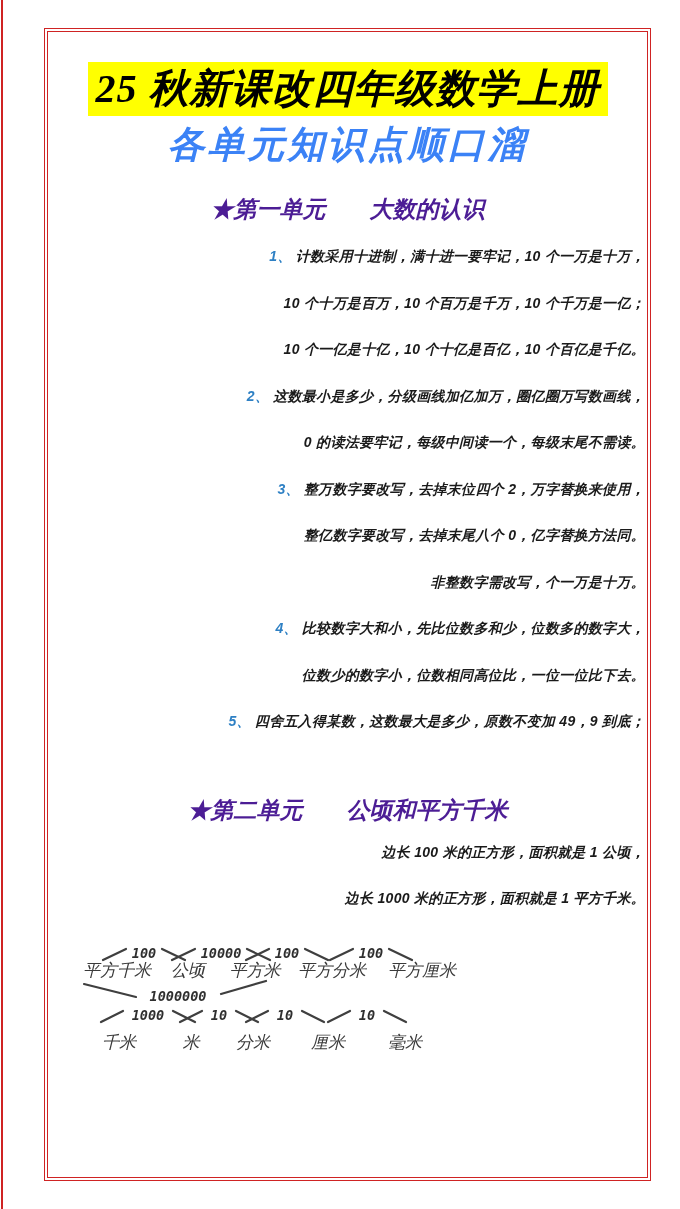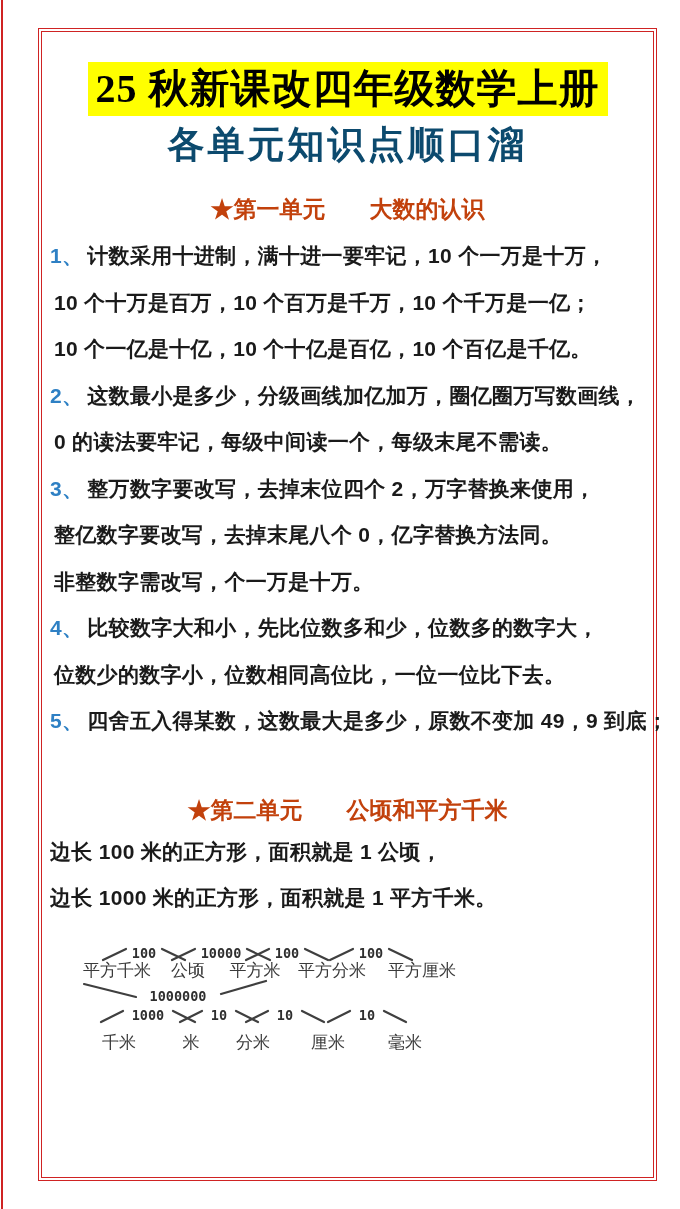--- a/index.html
+++ b/index.html
@@ -9,67 +9,69 @@
     font-family:"Liberation Sans",sans-serif;
     position:relative;
     overflow:hidden;
   }
   .edge-line{
     position:absolute;left:1px;top:0;width:2px;height:100%;
     background:#cf2323;
   }
   .page{
     position:absolute;
-    left:38px;top:28px;
+    left:44px;top:28px;
     width:595px;height:1145px;
     border:4px double #cf2323;
-    padding:0 8px;
+    padding:0 2px;
     box-sizing:content-box;
+    font-style:italic;
   }
   .title-wrap{ text-align:center; margin-top:30px; }
   .doc-title{
     display:inline-block;
     background:#ffff00;
     color:#000000;
     font-family:"Liberation Serif",serif;
     font-weight:bold;
     font-size:40px;
     line-height:52px;
     padding:1px 8px;
     letter-spacing:1px;
   }
   .doc-subtitle{
     text-align:center;
-    color:#0c4a6e;
+    color:#3b82f6;
     font-family:"Liberation Serif",serif;
     font-weight:bold;
     font-size:37px;
     line-height:48px;
     margin-top:5px;
     letter-spacing:3px;
   }
   .unit-header{
     text-align:center;
-    color:#c2410c;
+    color:#4c1d95;
     font-weight:bold;
     font-size:23px;
     line-height:30px;
   }
   .unit-header .badge{ margin-right:44px; }
   .u1-header{ margin-top:25px; }
   .u2-header{ margin-top:50px; }
   .lines{ margin-top:9px; }
   .u2-lines{ margin-top:4px; }
   .line{
-    font-size:21px;
+    font-size:14px;
     font-weight:bold;
     color:#1a1a1a;
     line-height:46.5px;
     white-space:nowrap;
     letter-spacing:0.3px;
+    text-align:right;
   }
   .line .num{ color:#2e80c4; margin-right:4px; }
   .diagram{ margin-top:22px; margin-left:-10px; }
   .diagram svg{ display:block; }
   .dg-unit{
     font-size:17px; fill:#3a3a3a;
     font-family:"Liberation Sans",sans-serif;
   }
   .dg-num{
     font-size:13.5px; fill:#2f2f2f; font-weight:bold;

